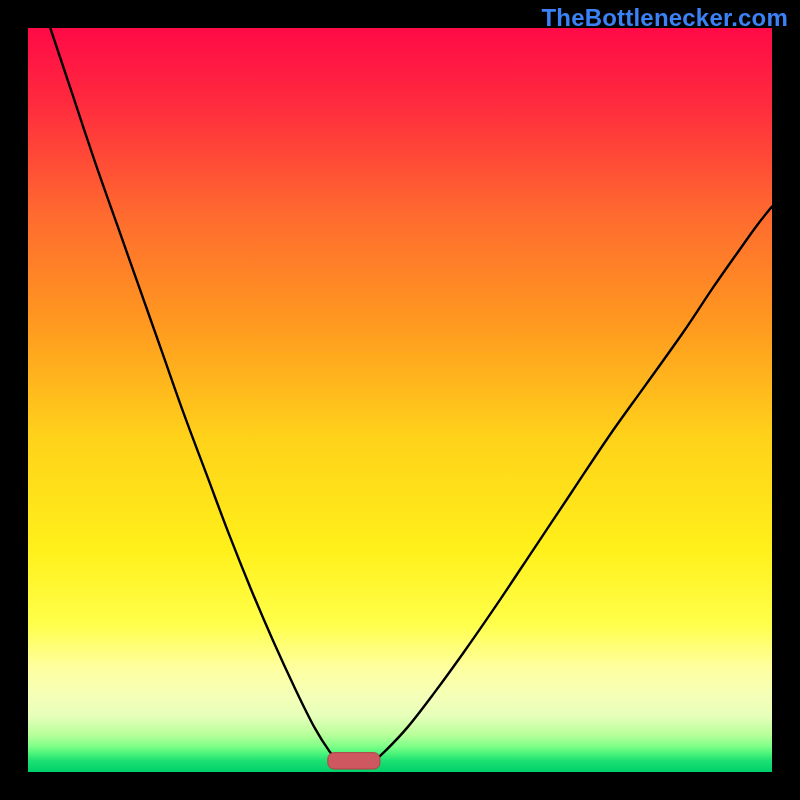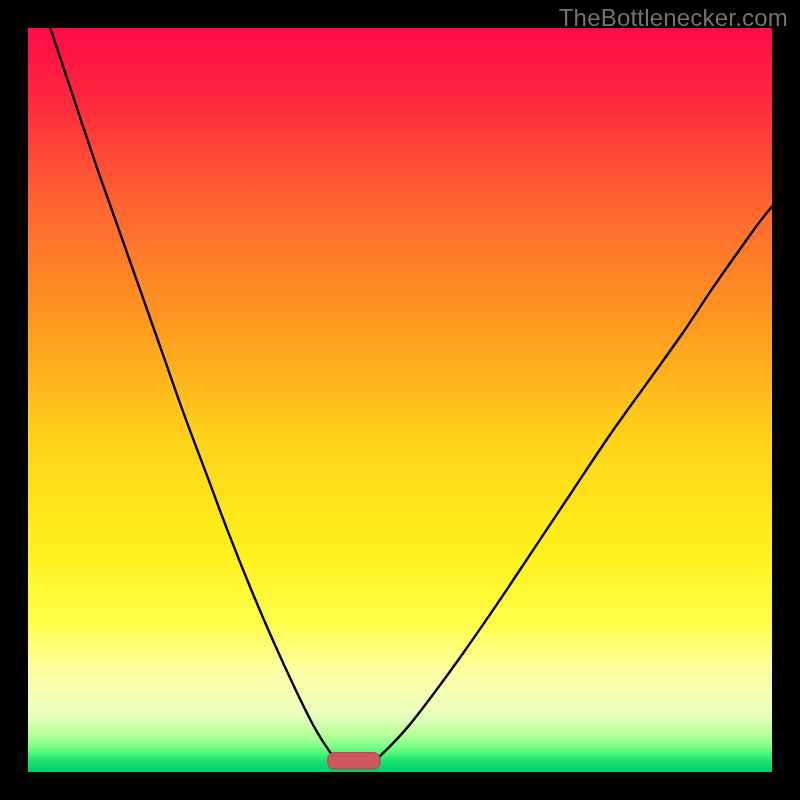--- a/index.html
+++ b/index.html
@@ -23,23 +23,23 @@
     position: absolute;
     left: 0;
     top: 0;
     width: 744px;
     height: 744px;
   }
   .watermark {
     position: absolute;
     top: 4px;
     right: 12px;
-    color: #737373;
+    color: #3b82f6;
     font-size: 24px;
-    font-weight: 400;
+    font-weight: 700;
     letter-spacing: 0.2px;
   }
   svg {
     display: block;
   }
 </style>
 </head>
 <body>
 
 <div class="frame">

